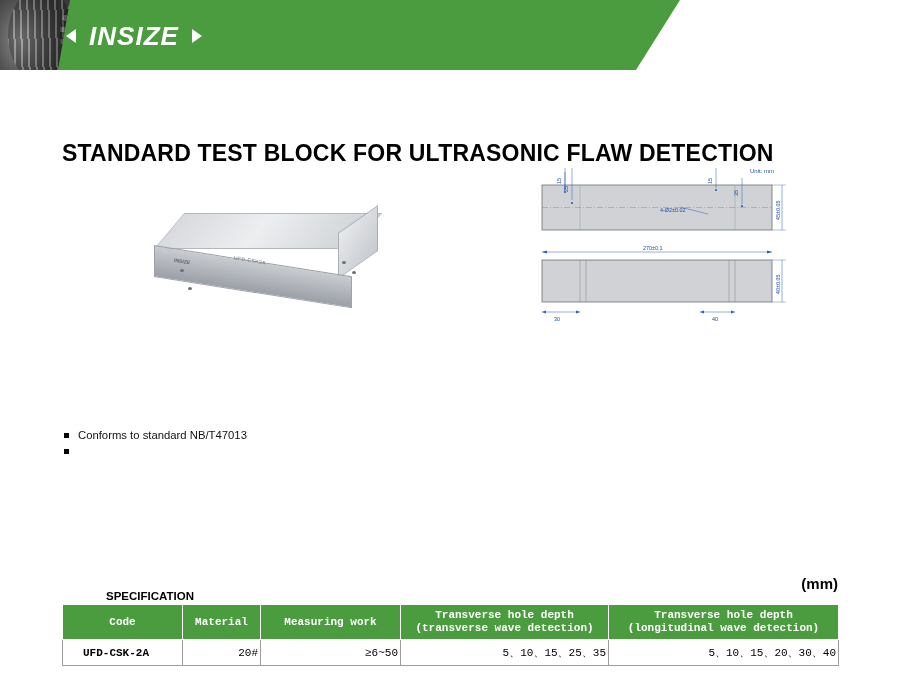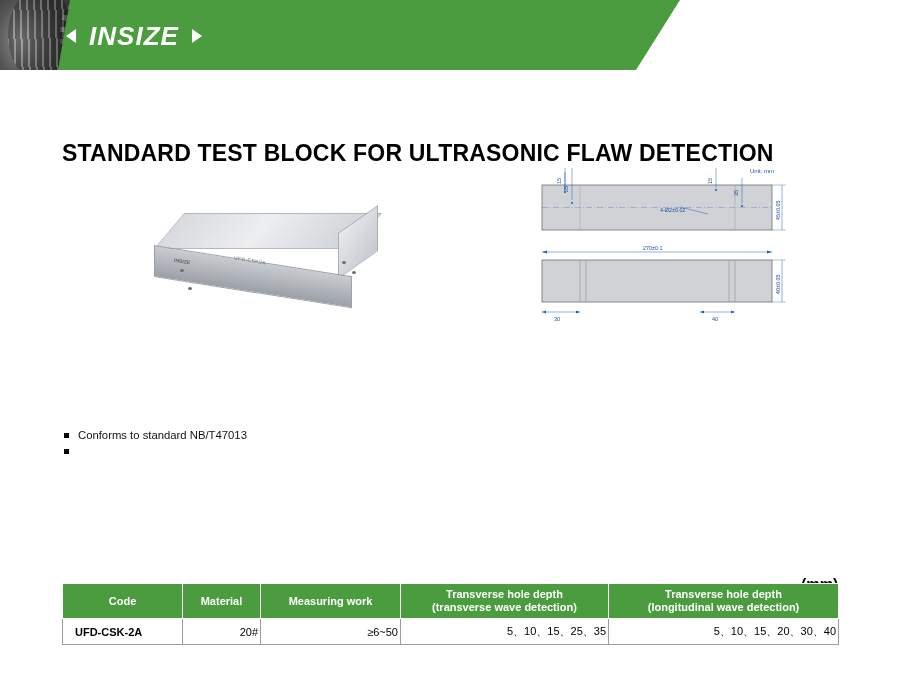--- a/index.html
+++ b/index.html
@@ -197,24 +197,25 @@
   .spec-unit {
     position: absolute;
     right: 62px;
     top: 575px;
     font-size: 15px;
     font-weight: bold;
   }
   .spec-table {
     position: absolute;
     left: 62px;
-    top: 583px;
+    top: 604px;
     width: 776px;
     border-collapse: collapse;
     table-layout: fixed;
+    font-family: Liberation Mono, monospace;
   }
   .spec-table th {
     background: #4a9c3f;
     color: #ffffff;
     font-size: 11px;
     font-weight: bold;
     border: 1px solid #ffffff;
     padding: 4px 2px;
     line-height: 13px;
     text-align: center;
@@ -222,21 +223,21 @@
   .spec-table td {
     border: 1px solid #9d9d9d;
     font-size: 11px;
     text-align: right;
     padding: 5px 2px;
     color: #000;
   }
   .spec-table td.code {
     font-weight: bold;
     text-align: left;
-    padding-left: 12px;
+    padding-left: 20px;
   }
   .dim-text { font-size: 5.4px; fill: #1d4ea8; font-family: "Liberation Sans", sans-serif; }
   .unit-text { font-size: 6px; fill: #1d4ea8; font-family: "Liberation Sans", sans-serif; }
 </style>
 </head>
 <body>
 
 <div class="header">
   <div class="header-photo"></div>
   <div class="header-green"></div>

